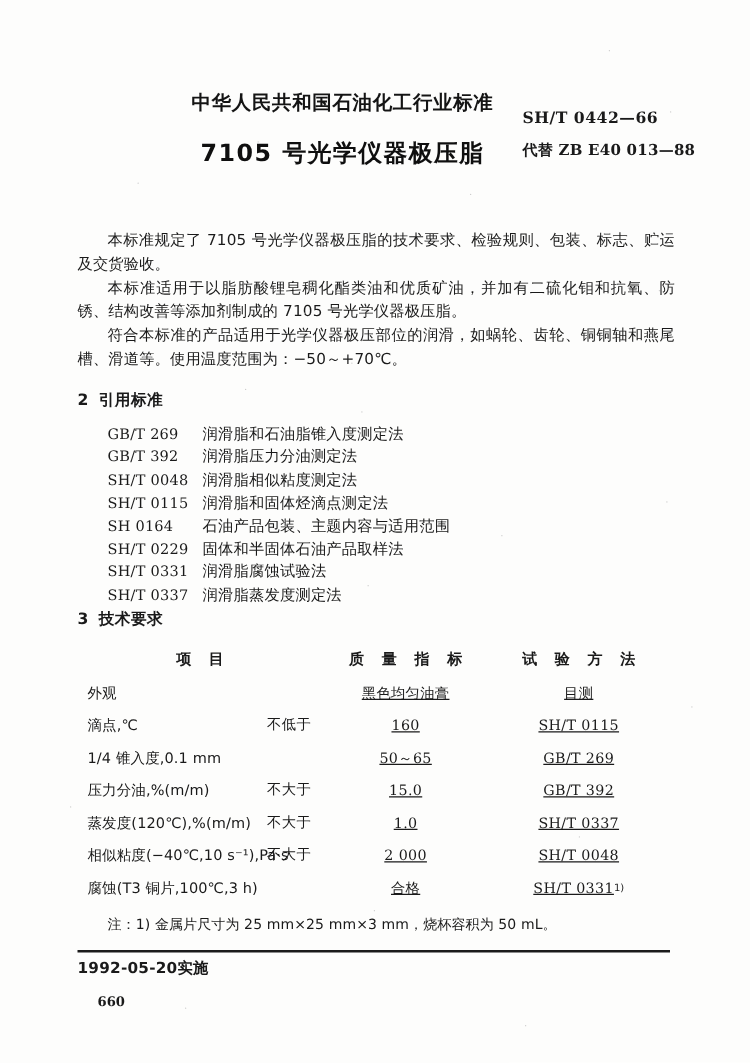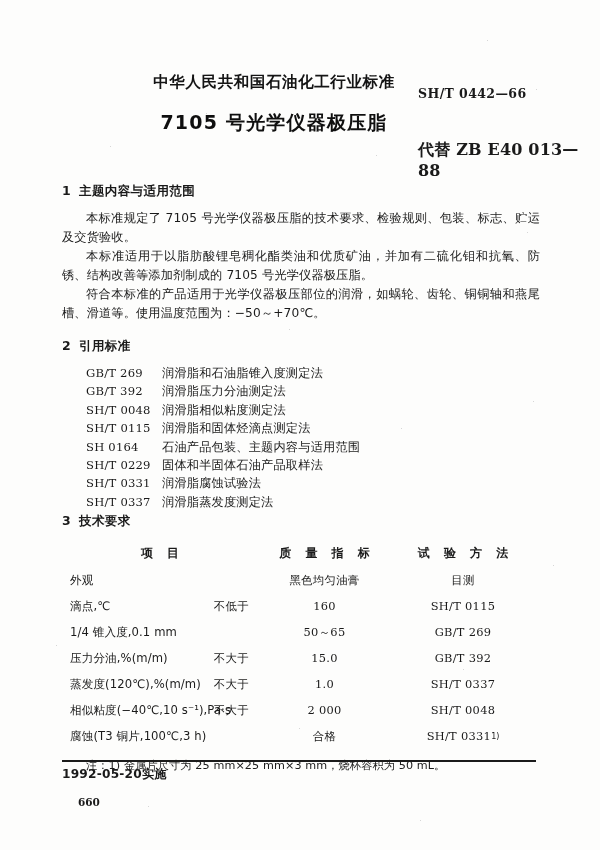--- a/index.html
+++ b/index.html
@@ -53,22 +53,22 @@
     left: 418px;
     top: 14px;
     font-size: 12.5px;
     font-weight: bold;
     letter-spacing: 0.4px;
     font-family: "DejaVu Serif", "Liberation Serif", serif;
   }
   .replaces {
     position: absolute;
     left: 418px;
-    top: 68px;
-    font-size: 16px;
+    top: 40px;
+    font-size: 12px;
     font-weight: bold;
     letter-spacing: 0.2px;
     font-family: "DejaVu Serif", "Liberation Serif", serif;
   }
 
   
   .content {
     position: absolute;
     left: 62px;
     top: 183px;
@@ -152,20 +152,21 @@
     top: 50%;
     transform: translateY(-50%);
     font-size: 11.4px;
     letter-spacing: 0.4px;
   }
   .td-center {
     text-align: center;
     font-size: 11.4px;
     letter-spacing: 0.3px;
     font-family: "DejaVu Serif", "Liberation Serif", serif;
+    text-decoration: underline;
   }
   .cellflex {
     display: flex;
     align-items: center;
     height: 26px;
     position: relative;
   }
   .cellflex.center { justify-content: center; }
   sup { font-size: 8px; vertical-align: super; }
 
@@ -218,23 +219,20 @@
 
   <div class="header-block">
     <div class="org-line">中华人民共和国石油化工行业标准</div>
     <div class="doc-title">7105 号光学仪器极压脂</div>
     <div class="std-no">SH/T 0442—66</div>
     <div class="replaces">代替 ZB E40 013—88</div>
   </div>
 
   <div class="content">
 
-    <div class="sec-head">
-      <span class="num">1</span><span>主题内容与适用范围</span>
-    </div>
     <p class="para">本标准规定了 7105 号光学仪器极压脂的技术要求、检验规则、包装、标志、贮运及交货验收。</p>
     <p class="para">本标准适用于以脂肪酸锂皂稠化酯类油和优质矿油，并加有二硫化钼和抗氧、防锈、结构改善等添加剂制成的 7105 号光学仪器极压脂。</p>
     <p class="para">符合本标准的产品适用于光学仪器极压部位的润滑，如蜗轮、齿轮、铜铜轴和燕尾槽、滑道等。使用温度范围为：−50～+70℃。</p>
 
     <div class="sec-head sec2">
       <span class="num">2</span><span>引用标准</span>
     </div>
     <div class="ref-list">
       <div class="ref-item"><span class="code">GB/T 269</span><span>润滑脂和石油脂锥入度测定法</span></div>
       <div class="ref-item"><span class="code">GB/T 392</span><span>润滑脂压力分油测定法</span></div>

